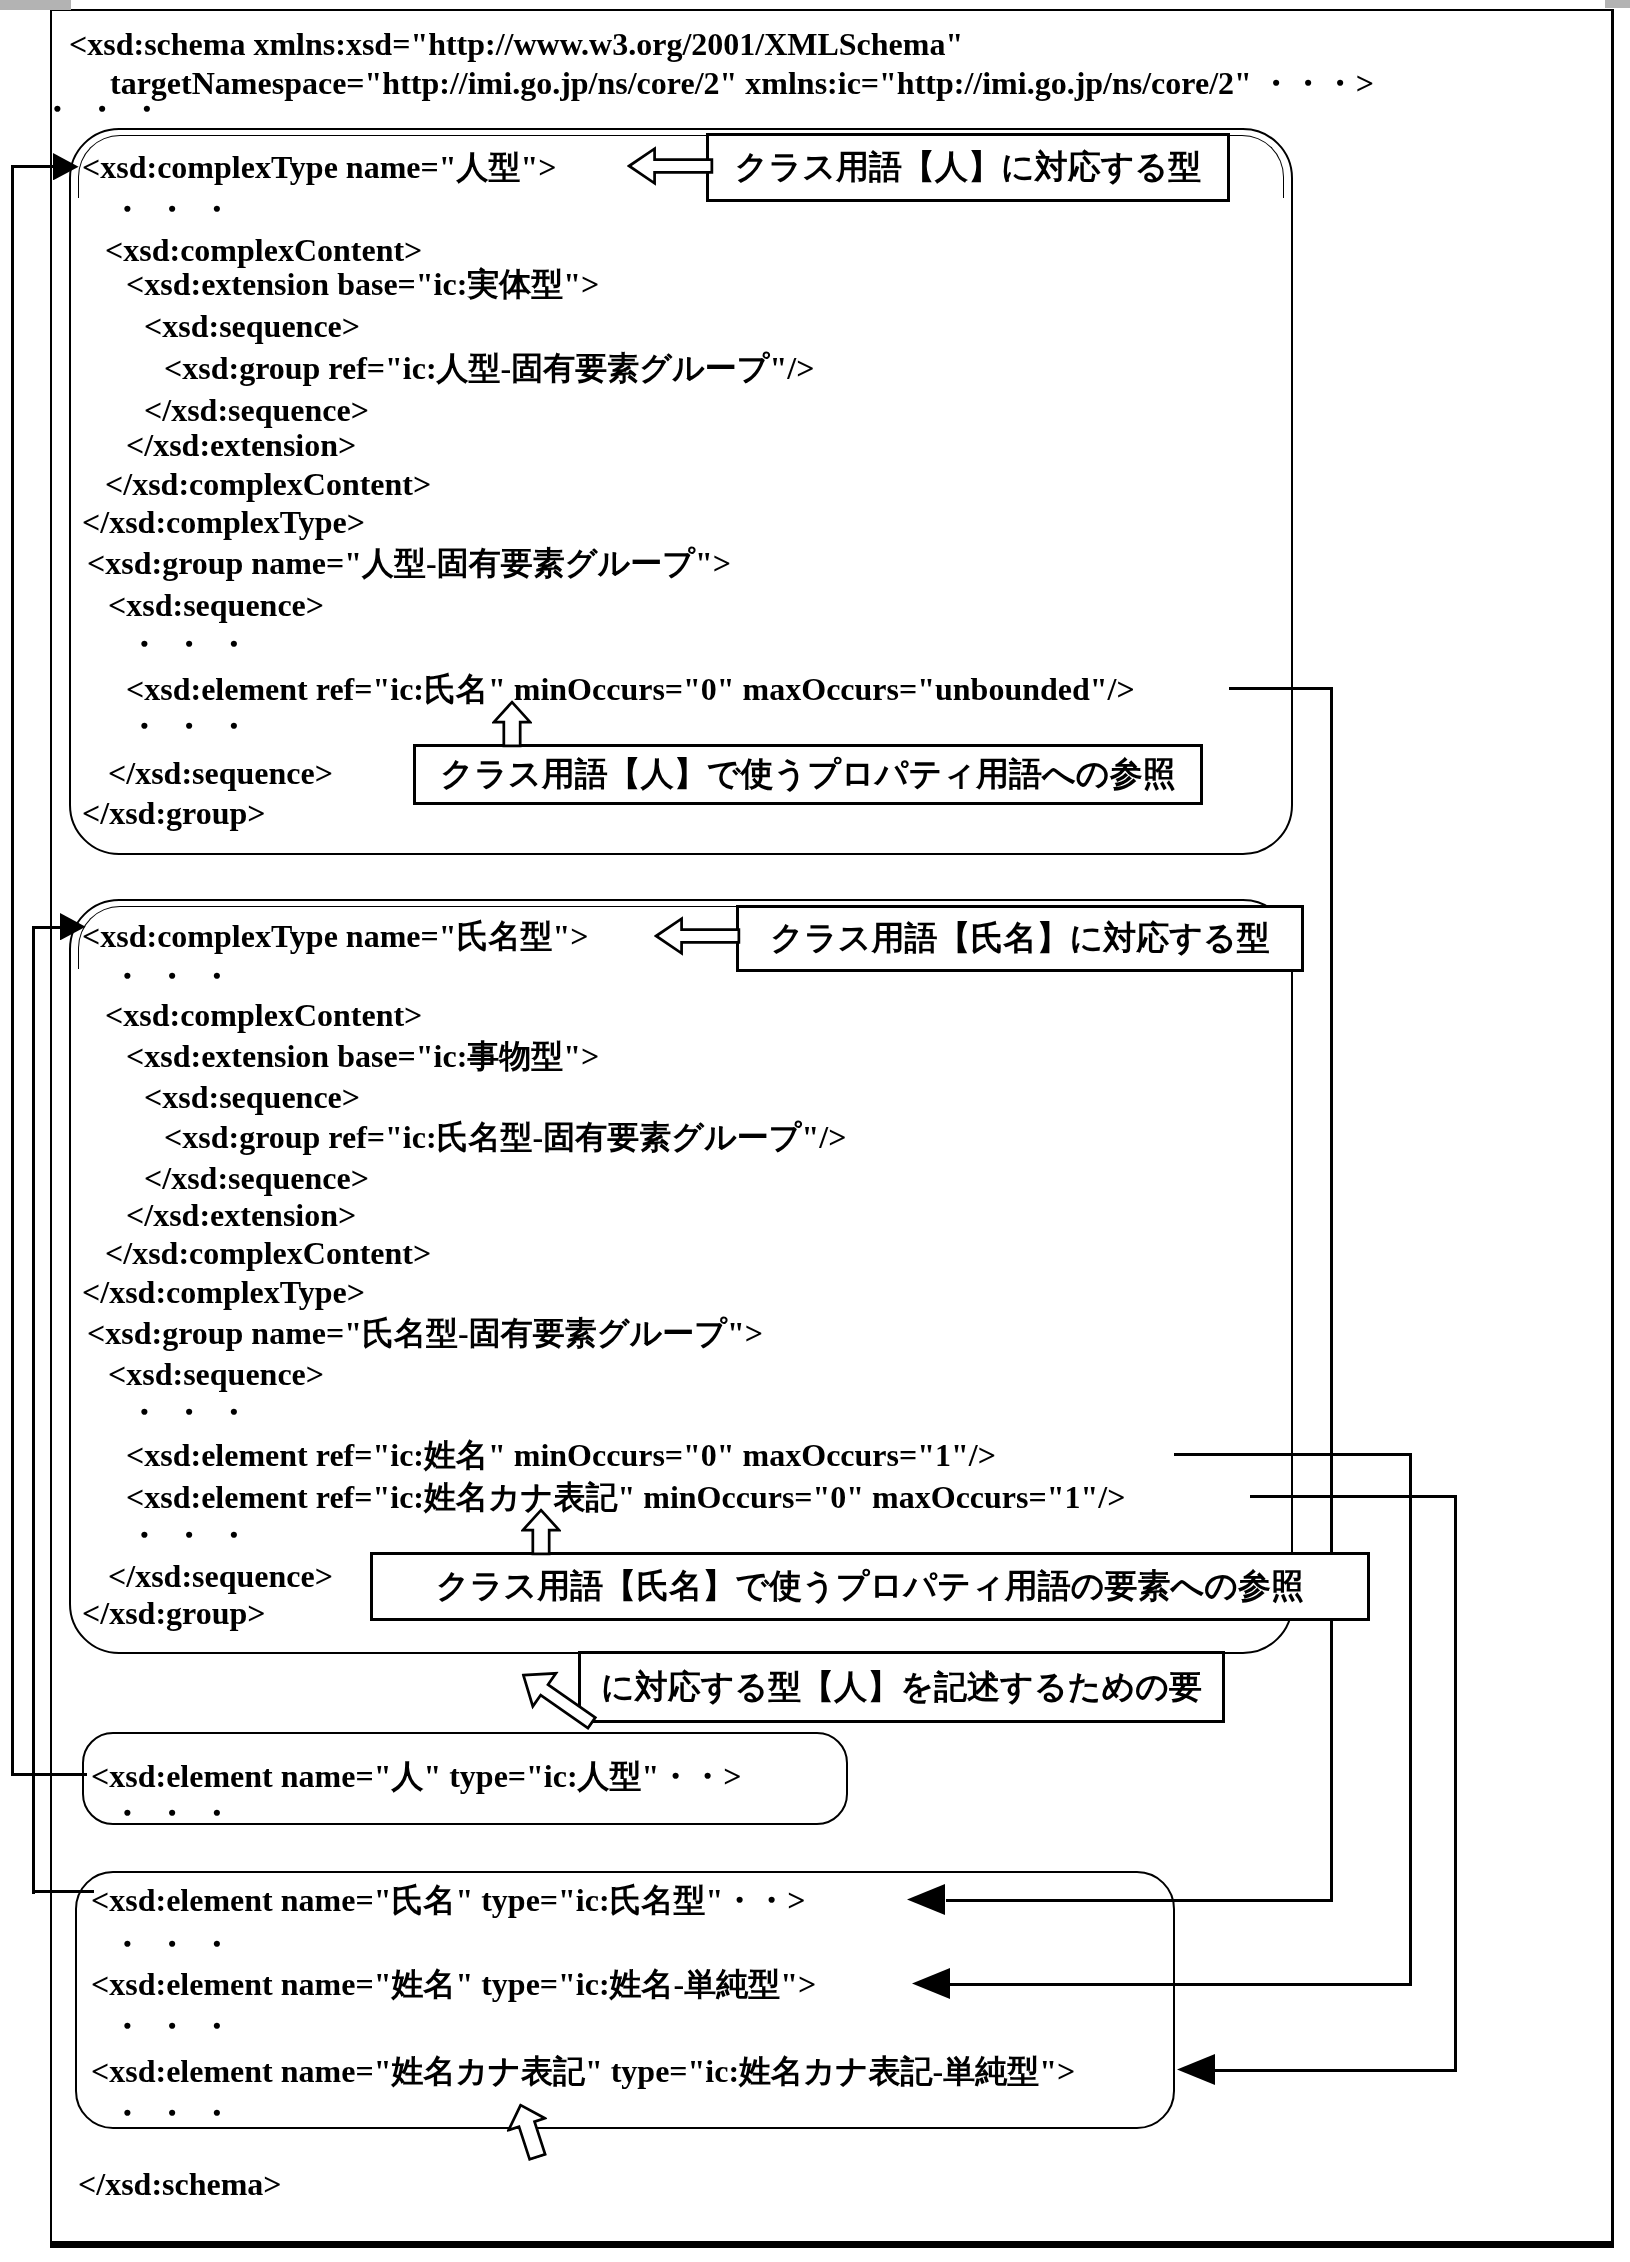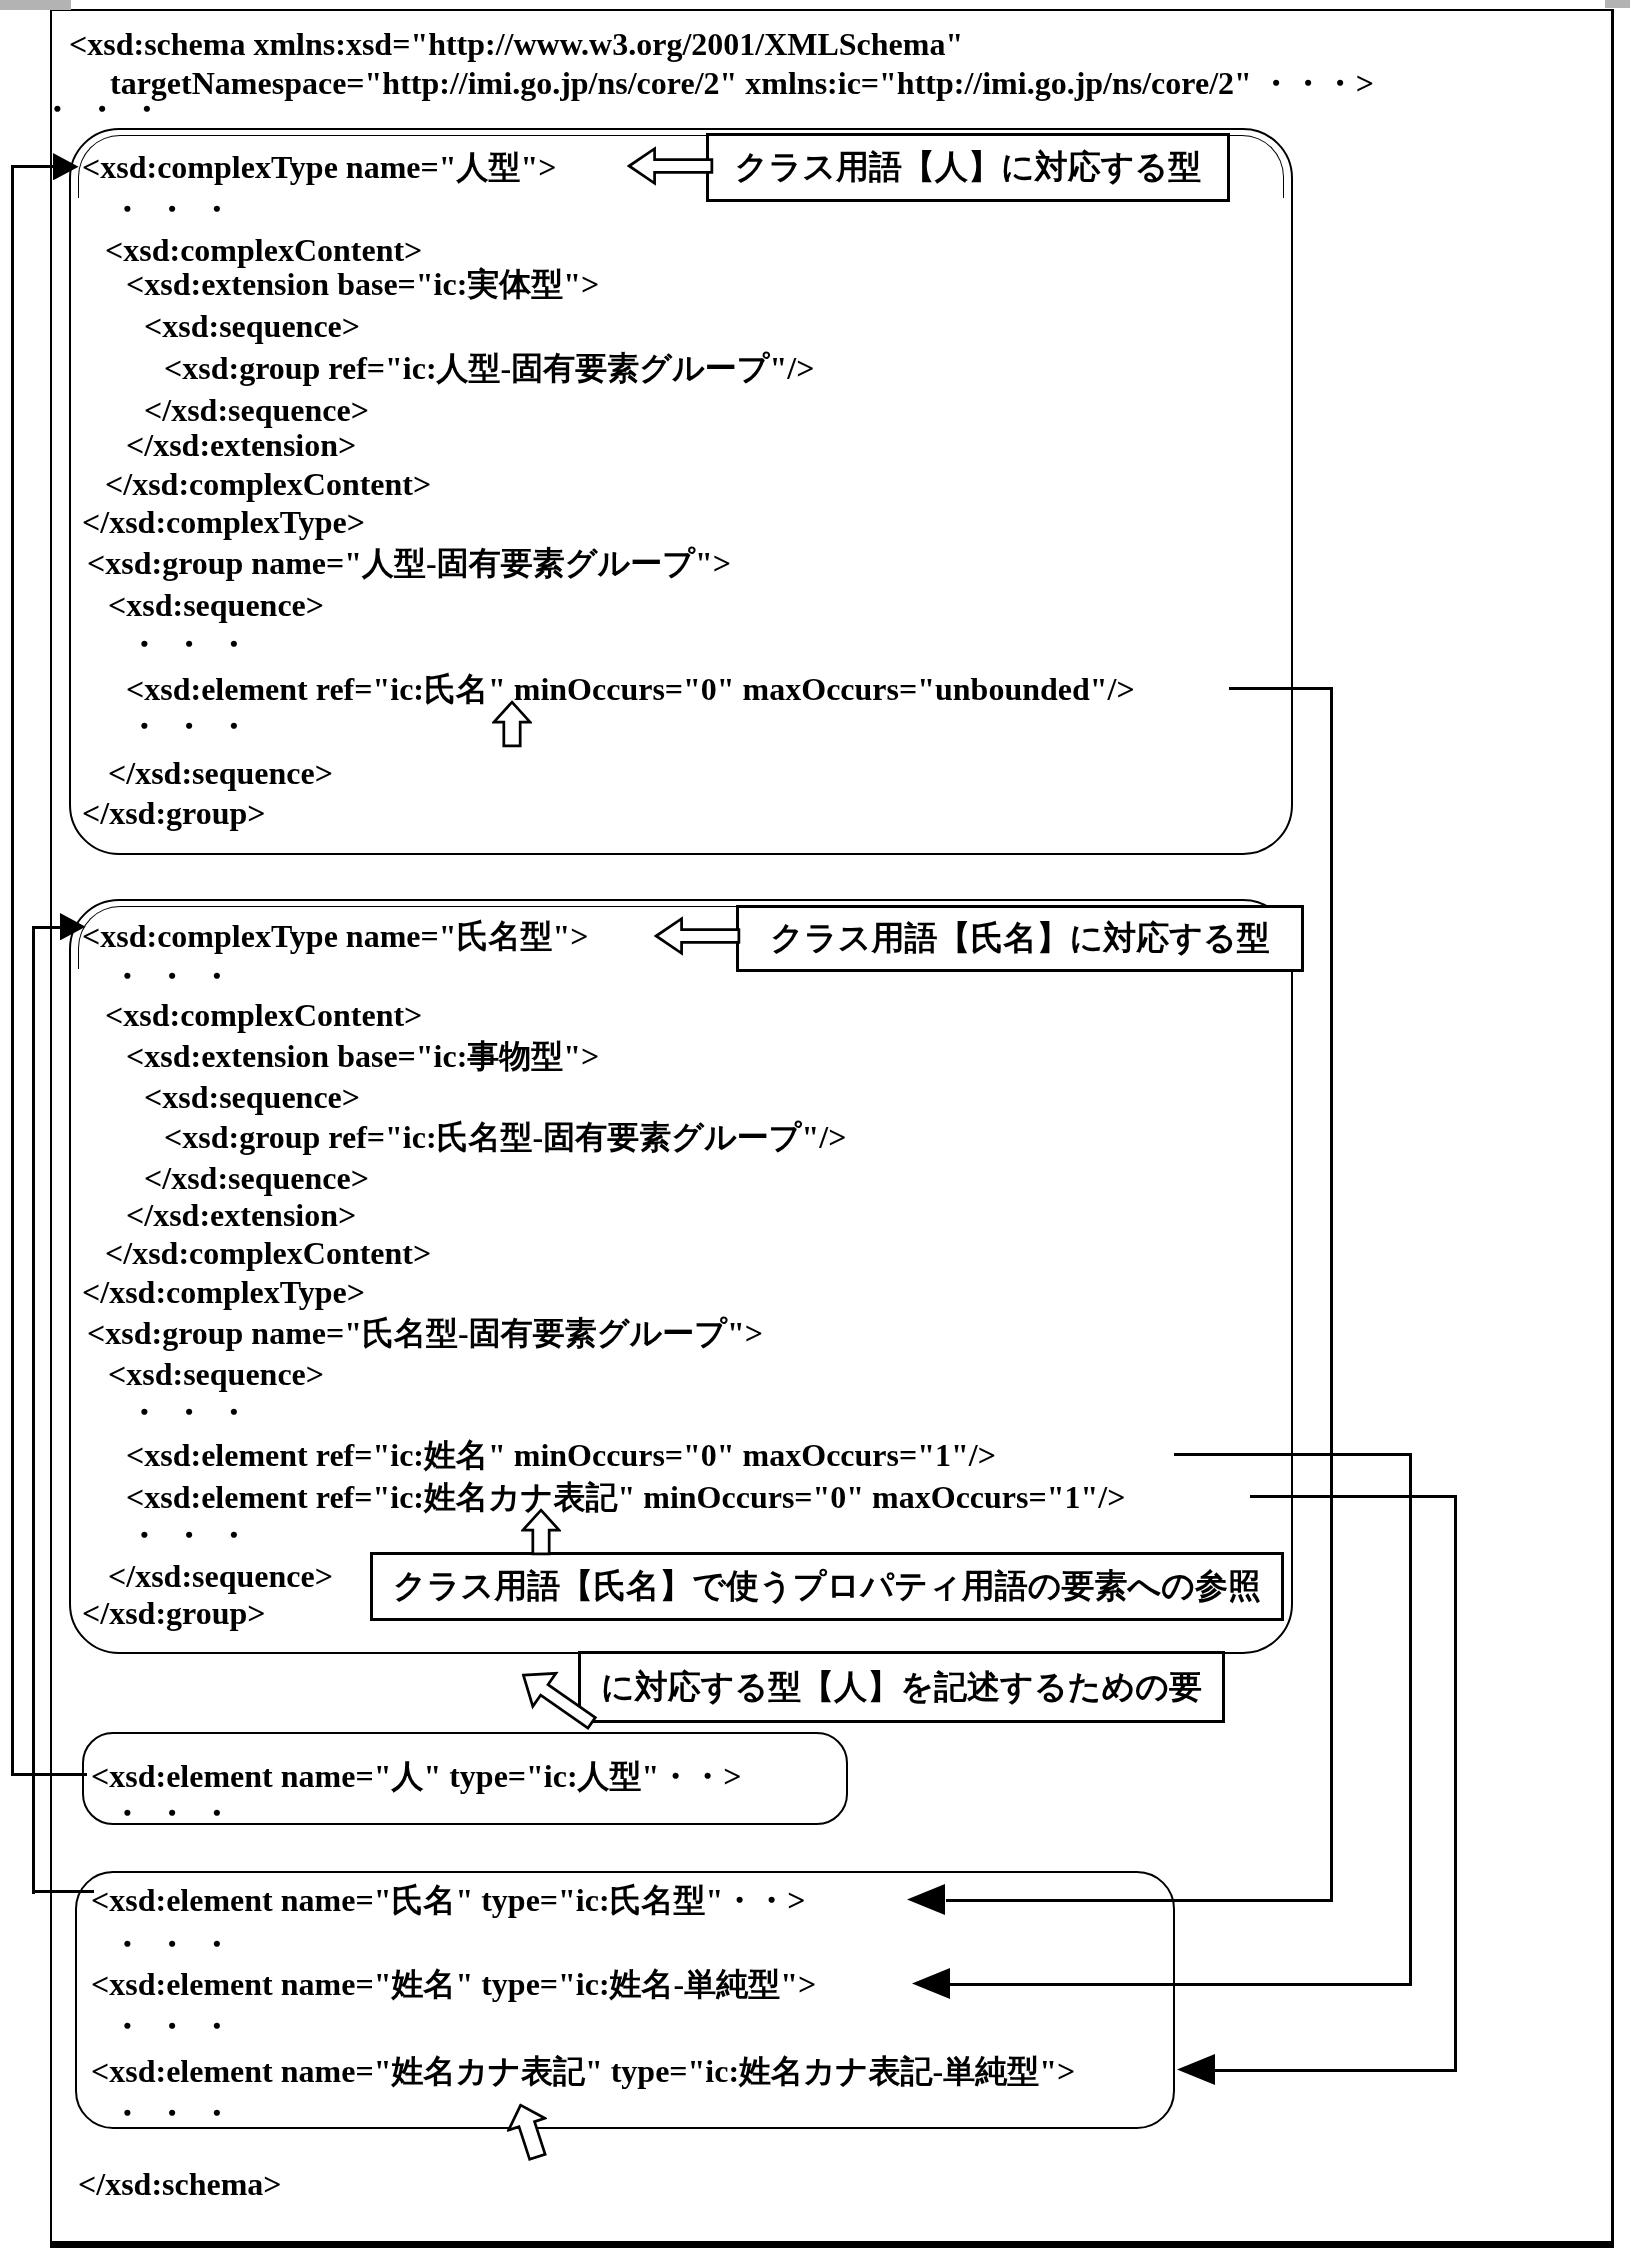--- a/index.html
+++ b/index.html
@@ -117,24 +117,27 @@
     </div>
     <div class="arr" style="left: 627px; top: 146px; width: 87px; height: 40px; position: absolute;"><svg width="87" height="40" viewBox="0 0 95 44">
         <polygon points="2,22 30,3 30,15 93,15 93,29 30,29 30,41" fill="#fff" stroke="#000" stroke-width="3" stroke-linejoin="miter"></polygon>
       </svg></div>
     <div class="callout" style="left: 736px; top: 905px; width: 568px; height: 67px; position: absolute;">
       <span>クラス用語【氏名】に対応する型</span>
     </div>
     <div class="arr" style="left: 654px; top: 916px; width: 87px; height: 40px; position: absolute;"><svg width="87" height="40" viewBox="0 0 95 44">
         <polygon points="2,22 30,3 30,15 93,15 93,29 30,29 30,41" fill="#fff" stroke="#000" stroke-width="3" stroke-linejoin="miter"></polygon>
       </svg></div>
+    <div class="callout" style="left: 413px; top: 744px; width: 790px; height: 61px; position: absolute;">
+      <span>クラス用語【人】で使うプロパティ用語への参照</span>
+    </div>
     <div class="arr" style="left: 492px; top: 700px; width: 40px; height: 48px; position: absolute;"><svg width="40" height="48" viewBox="0 0 44 52">
         <polygon points="22,2 42,24 31,24 31,50 13,50 13,24 2,24" fill="#fff" stroke="#000" stroke-width="3" stroke-linejoin="miter"></polygon>
       </svg></div>
-    <div class="callout" style="left: 370px; top: 1552px; width: 914px; height: 69px; position: absolute;">
+    <div class="callout" style="left: 370px; top: 1552px; width: 1000px; height: 69px; position: absolute;">
       <span>クラス用語【氏名】で使うプロパティ用語の要素への参照</span>
     </div>
     <div class="arr" style="left: 521px; top: 1508px; width: 40px; height: 48px; position: absolute;"><svg width="40" height="48" viewBox="0 0 44 52">
         <polygon points="22,2 42,24 31,24 31,50 13,50 13,24 2,24" fill="#fff" stroke="#000" stroke-width="3" stroke-linejoin="miter"></polygon>
       </svg></div>
     <div class="callout" style="left: 578px; top: 1651px; width: 647px; height: 72px; position: absolute;">
       <span>に対応する型【人】を記述するための要</span>
     </div>
     <div class="arr" style="left: 514px; top: 1676px; width: 87px; height: 46px; position: absolute; transform: rotate(35deg); transform-origin: center center;"><svg width="87" height="46" viewBox="0 0 95 50">
         <polygon points="2,25 30,3 30,18 93,18 93,32 30,32 30,47" fill="#fff" stroke="#000" stroke-width="3" stroke-linejoin="miter"></polygon>

